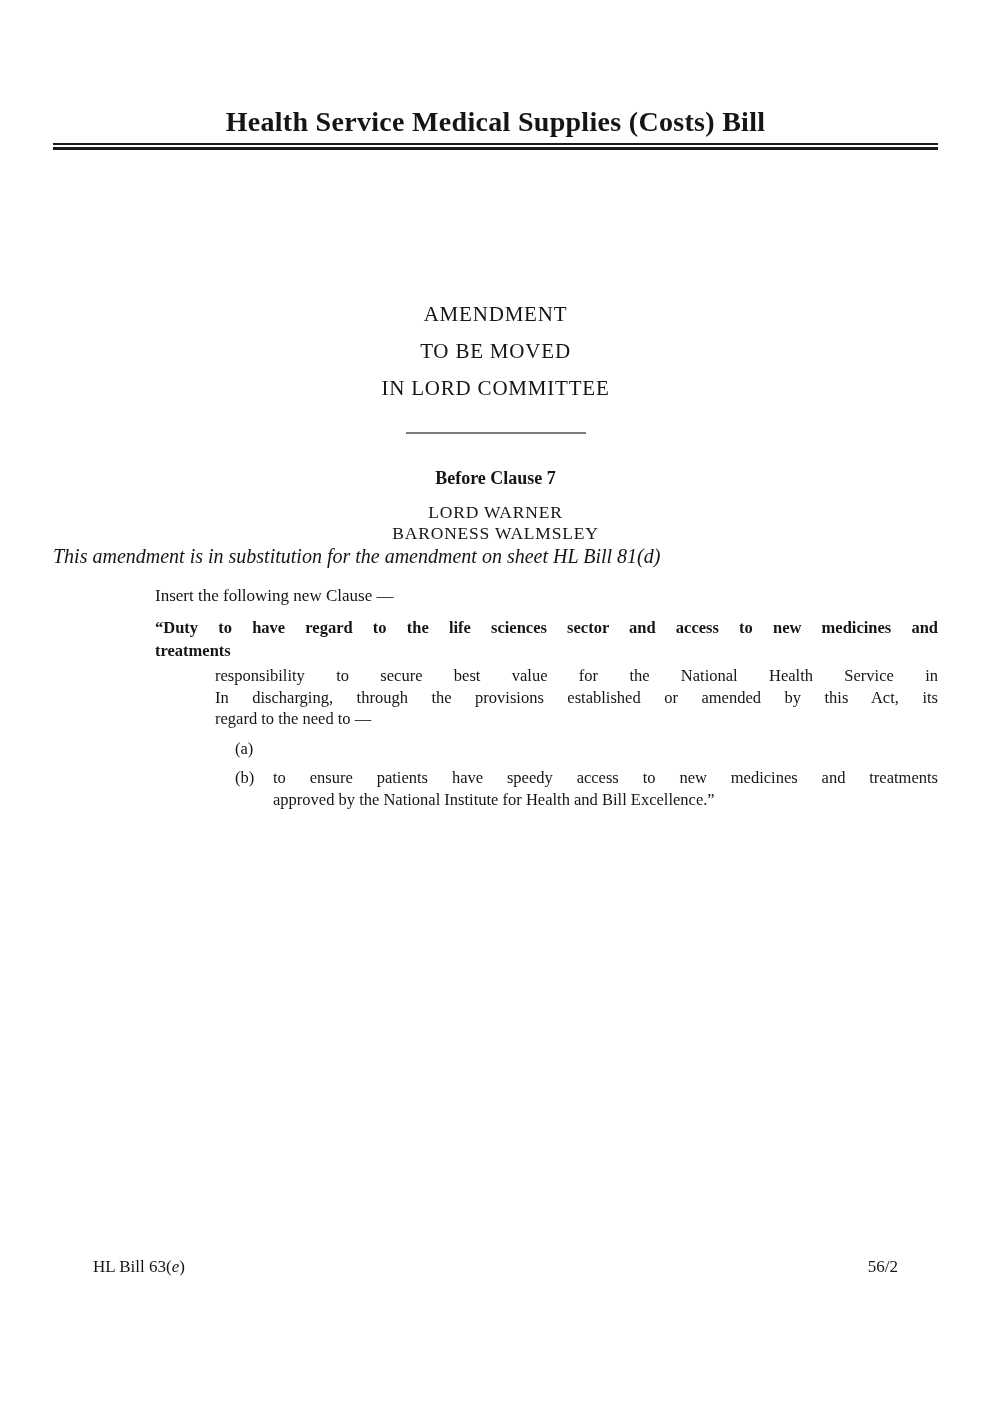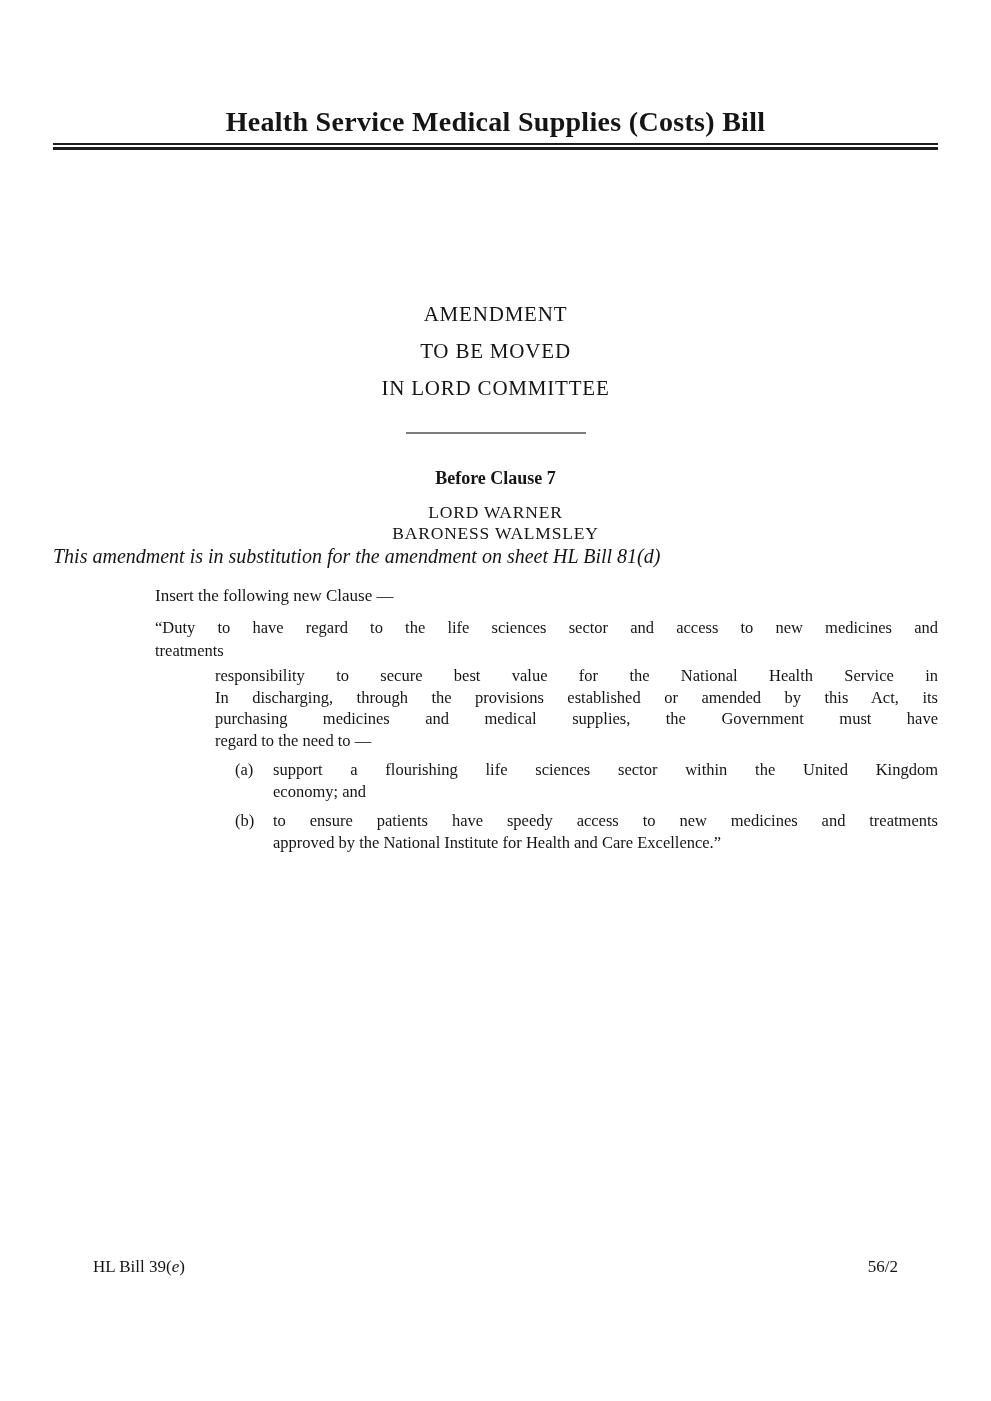--- a/index.html
+++ b/index.html
@@ -77,21 +77,21 @@
     margin-left: 102px;
     margin-top: 18px;
   }
   .instruction {
     font-size: 17px;
     line-height: 21px;
   }
   .clause-title {
     margin-top: 10px;
     font-size: 16.5px;
-    font-weight: 400;
+    font-weight: 700;
     line-height: 23px;
   }
   .clause-body {
     margin-top: 3px;
     margin-left: 60px;
     font-size: 16.5px;
     line-height: 21.5px;
   }
   .jline {
     text-align: justify;
@@ -157,41 +157,36 @@
     <div class="instruction">Insert the following new Clause —</div>
 
     <div class="clause-title">
       <div class="jline">“Duty to have regard to the life sciences sector and access to new medicines and</div>
       <div class="lastline">treatments</div>
     </div>
 
     <div class="clause-body">
       <div class="jline">responsibility to secure best value for the National Health Service in</div>
       <div class="jline">In discharging, through the provisions established or amended by this Act, its</div>
-      <div class="jline">purchasing medicines and medical supplies, the Government must have</div>
       <div class="lastline">regard to the need to —</div>
     </div>
 
     <div class="items">
       <div class="item">
         <div class="item-marker">(a)</div>
-        <div class="item-text">
-          <div class="jline">support a flourishing life sciences sector within the United Kingdom</div>
-          <div class="lastline">economy; and</div>
-        </div>
       </div>
       <div class="item">
         <div class="item-marker">(b)</div>
         <div class="item-text">
           <div class="jline">to ensure patients have speedy access to new medicines and treatments</div>
-          <div class="lastline">approved by the National Institute for Health and Care Excellence.”</div>
+          <div class="lastline">approved by the National Institute for Health and Bill Excellence.”</div>
         </div>
       </div>
     </div>
 
   </div>
 
   <div class="footer">
-    <div><span>HL Bill 39(</span><span class="italic">e</span><span>)</span></div>
+    <div><span>HL Bill 63(</span><span class="italic">e</span><span>)</span></div>
     <div>56/2</div>
   </div>
 
 </div>
 
 </body></html>

